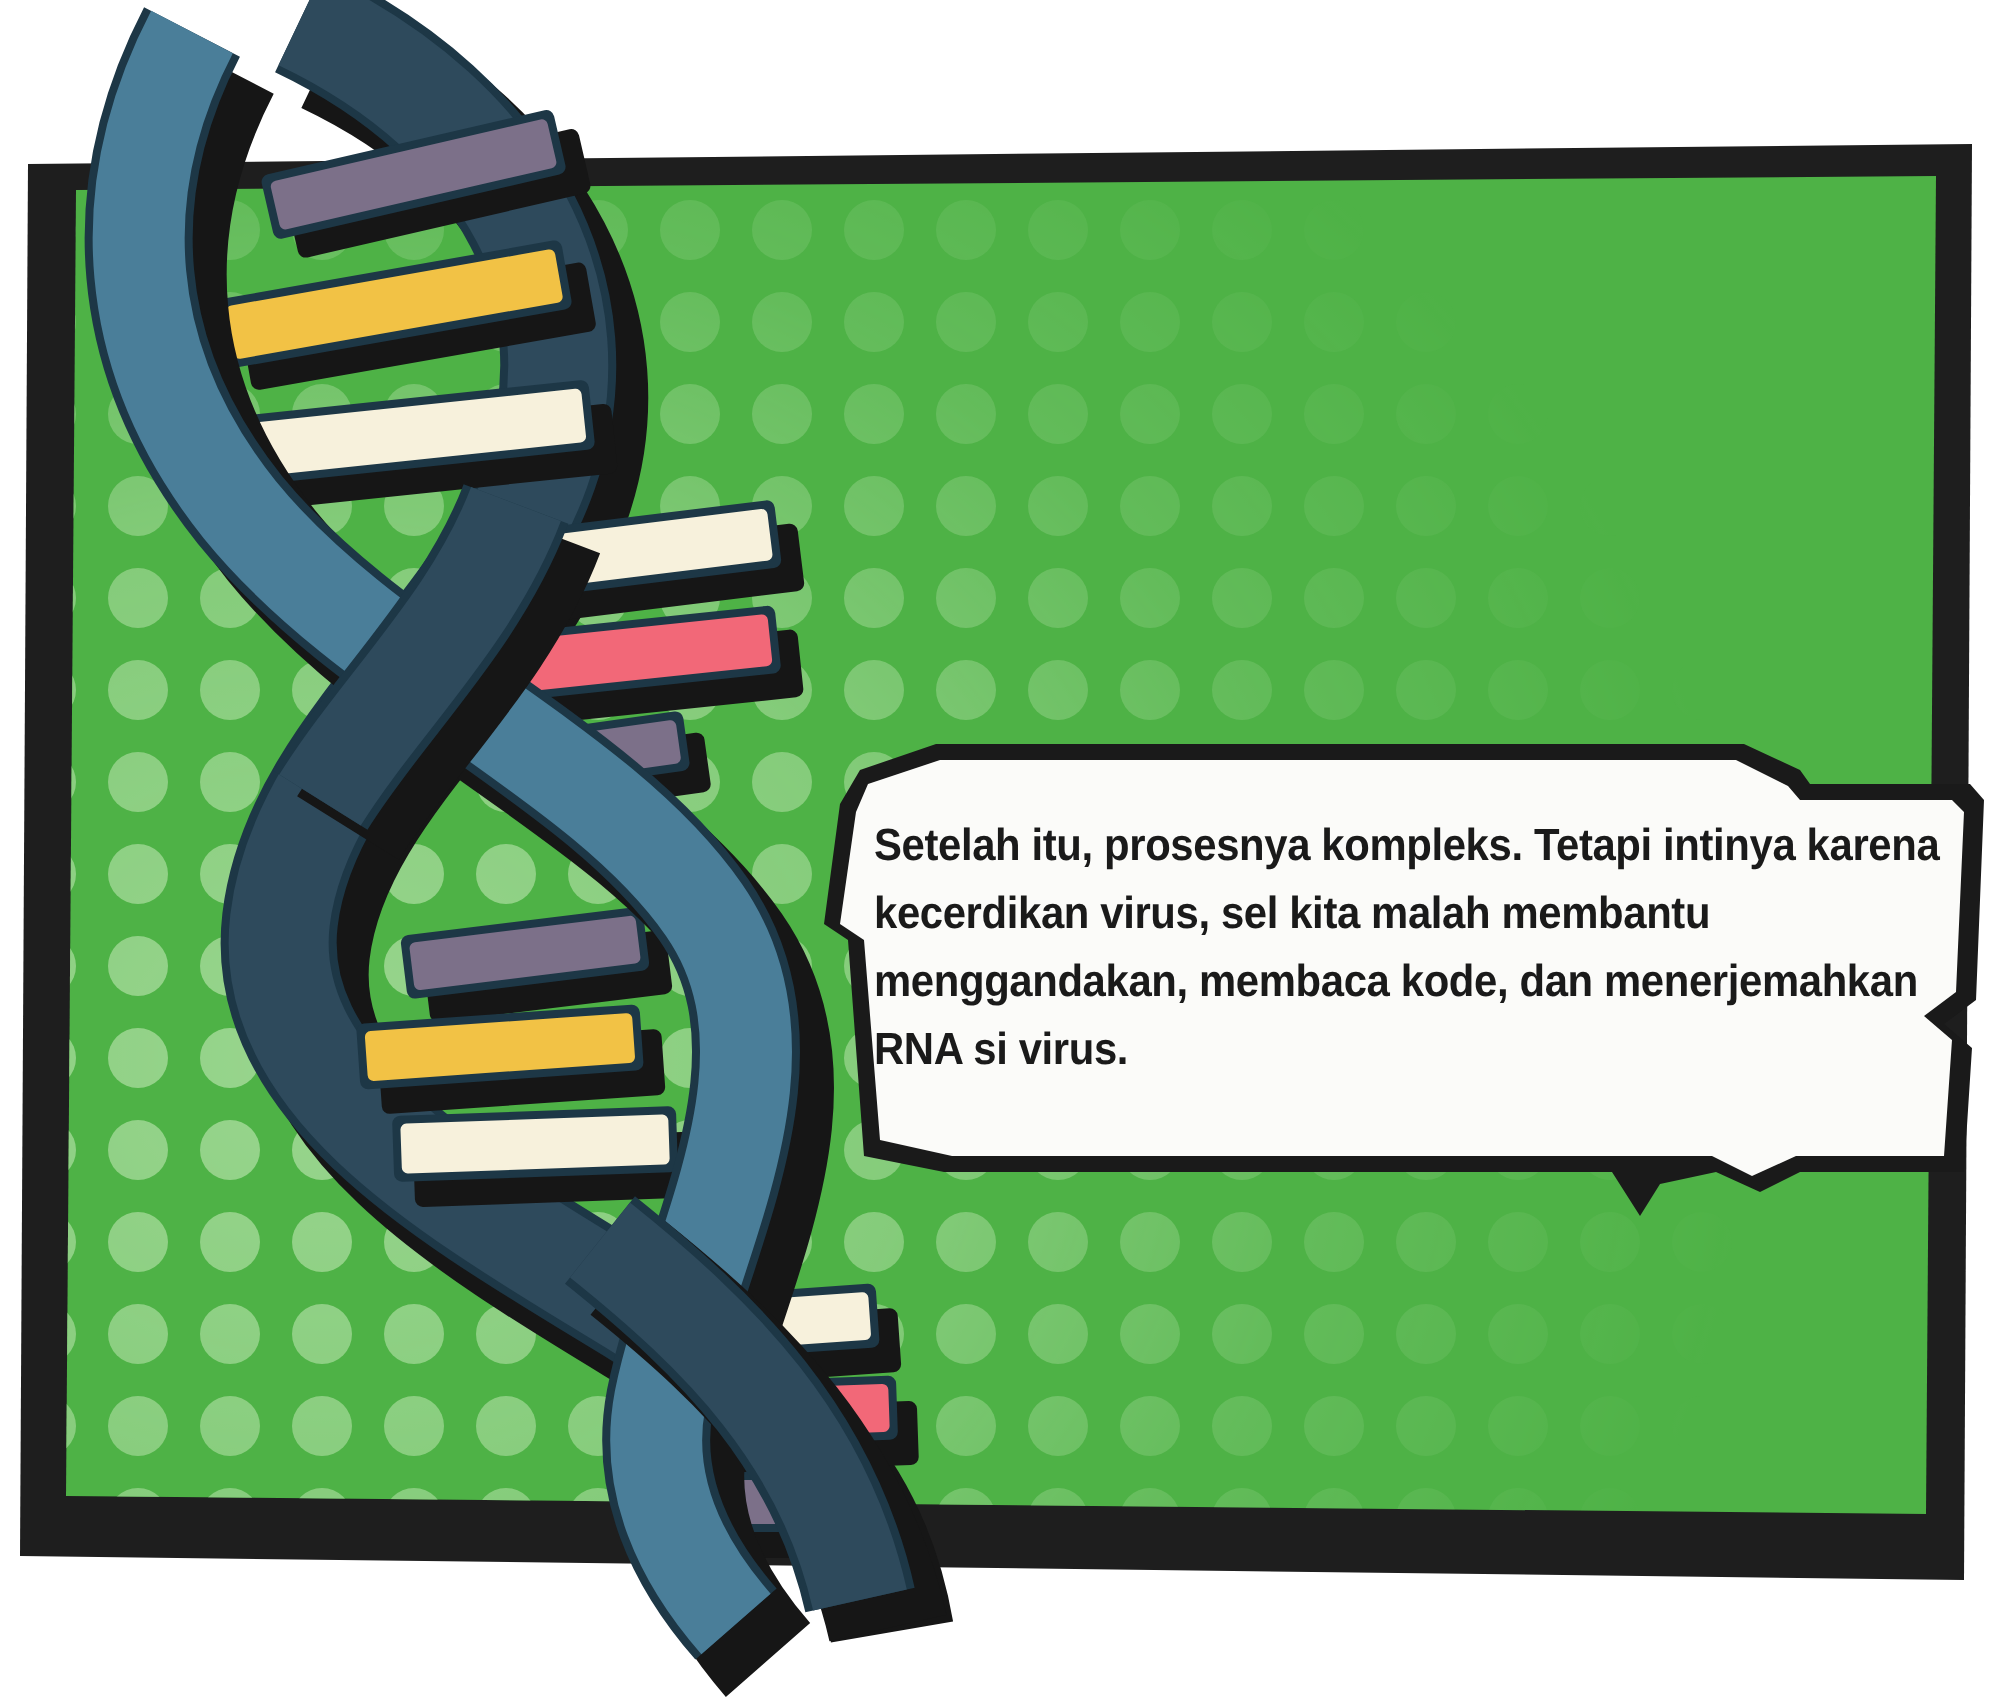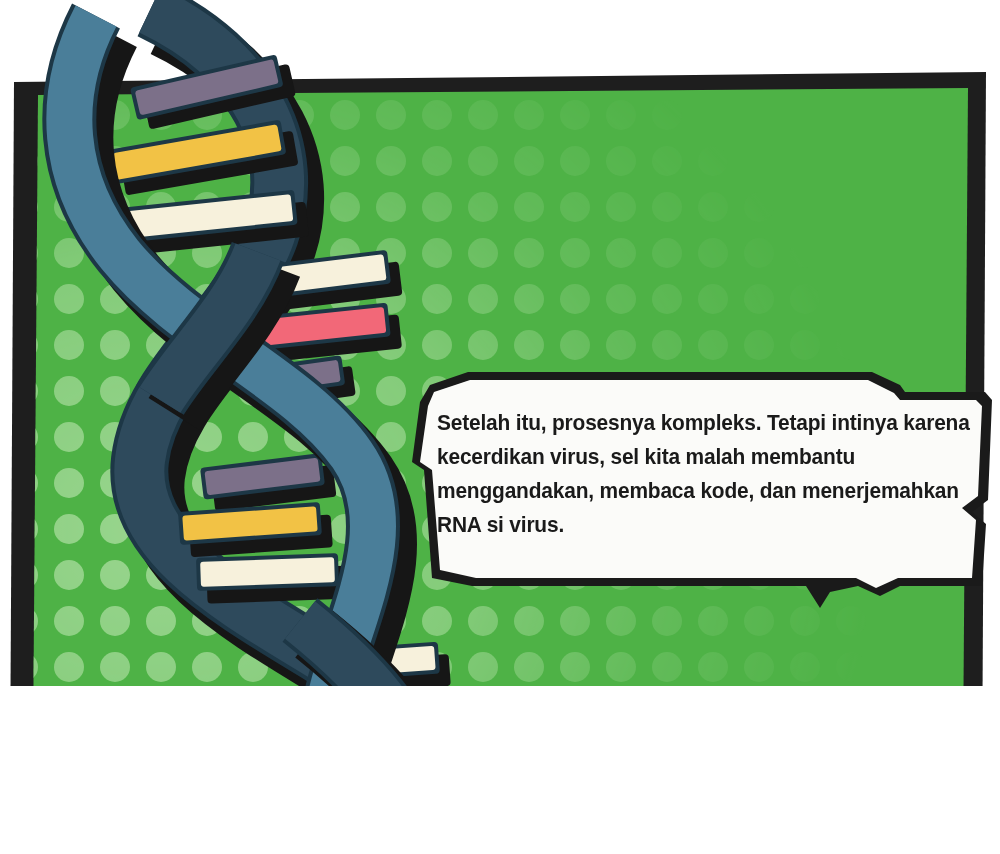--- a/index.html
+++ b/index.html
@@ -6,21 +6,21 @@
     margin: 0;
     padding: 0;
     background: #ffffff;
   }
   body {
     font-family: "Liberation Sans", sans-serif;
   }
   #comic-panel {
     position: relative;
     width: 1000px;
-    height: 686px;
+    height: 854px;
     background: #ffffff;
     overflow: hidden;
   }
   #panel-svg {
     position: absolute;
     top: 0;
     left: 0;
     width: 1000px;
     height: 854px;
     display: block;

